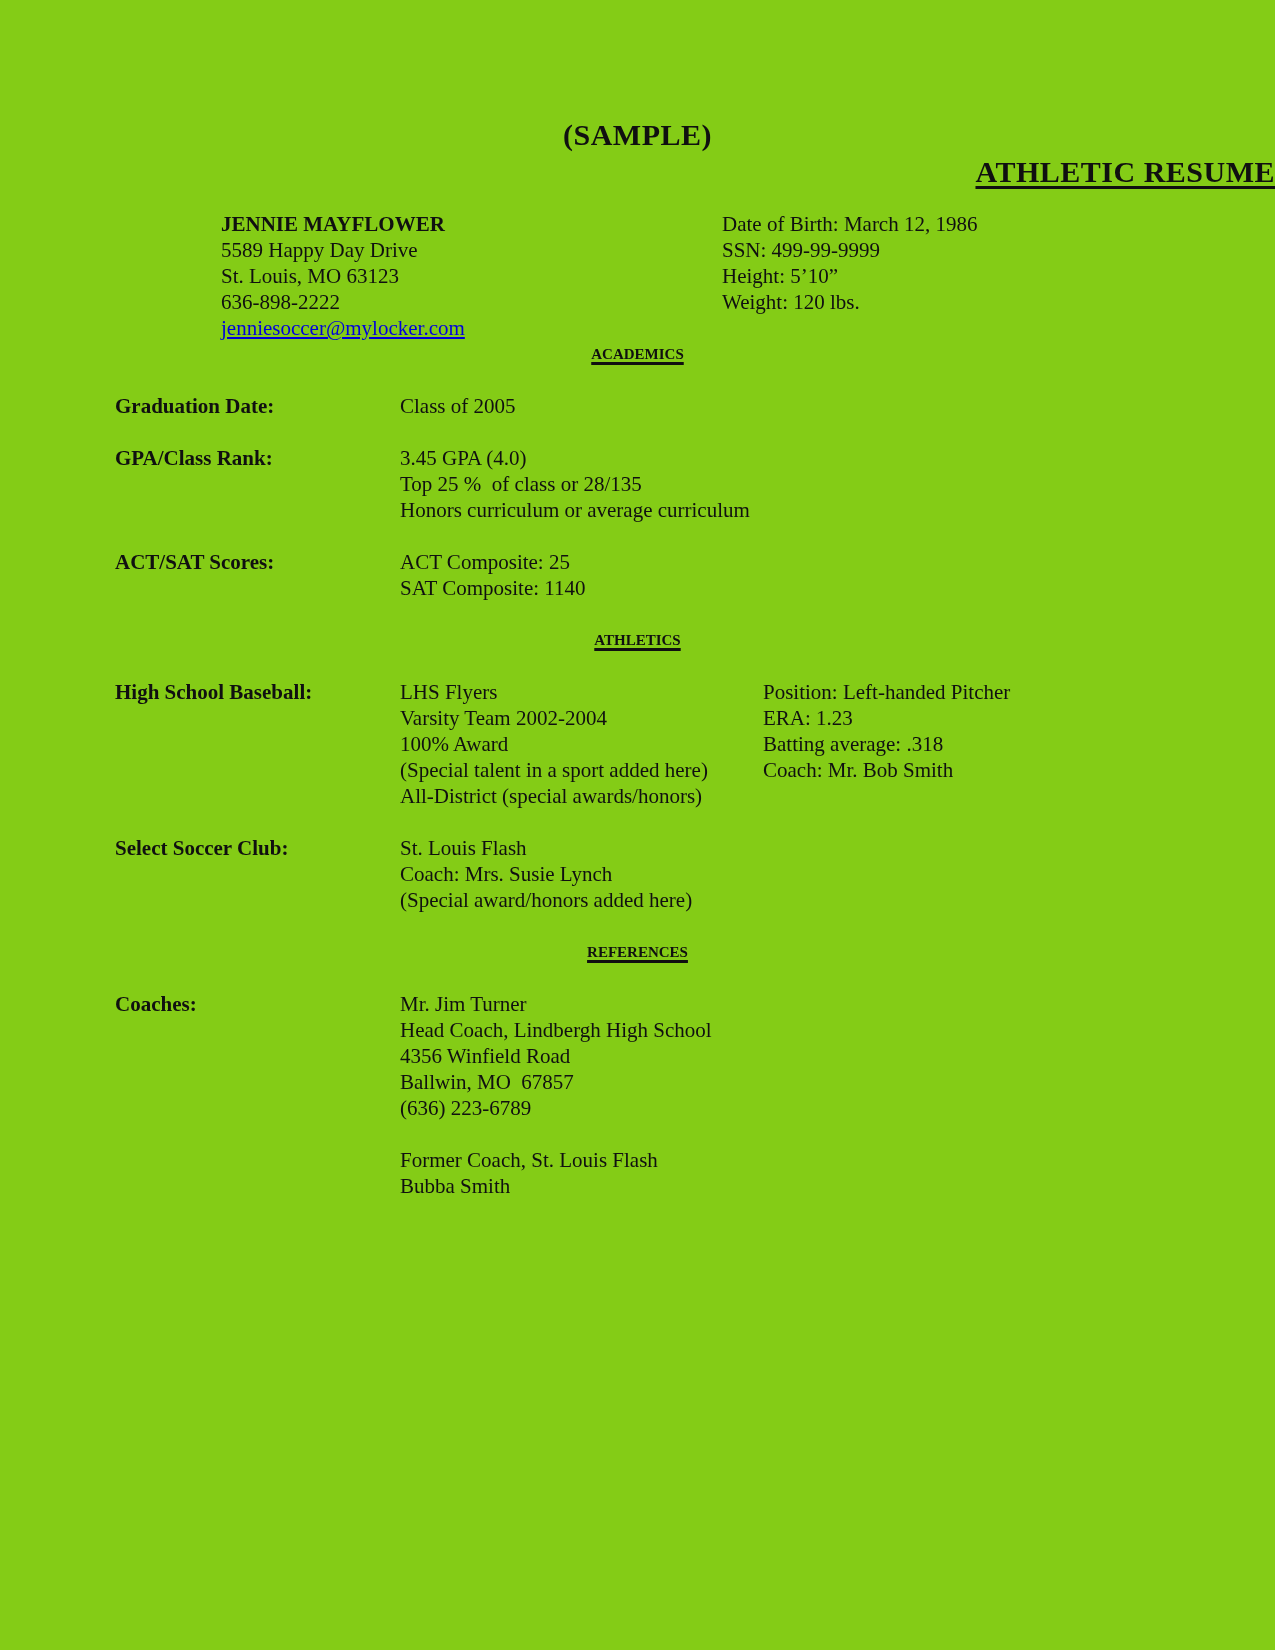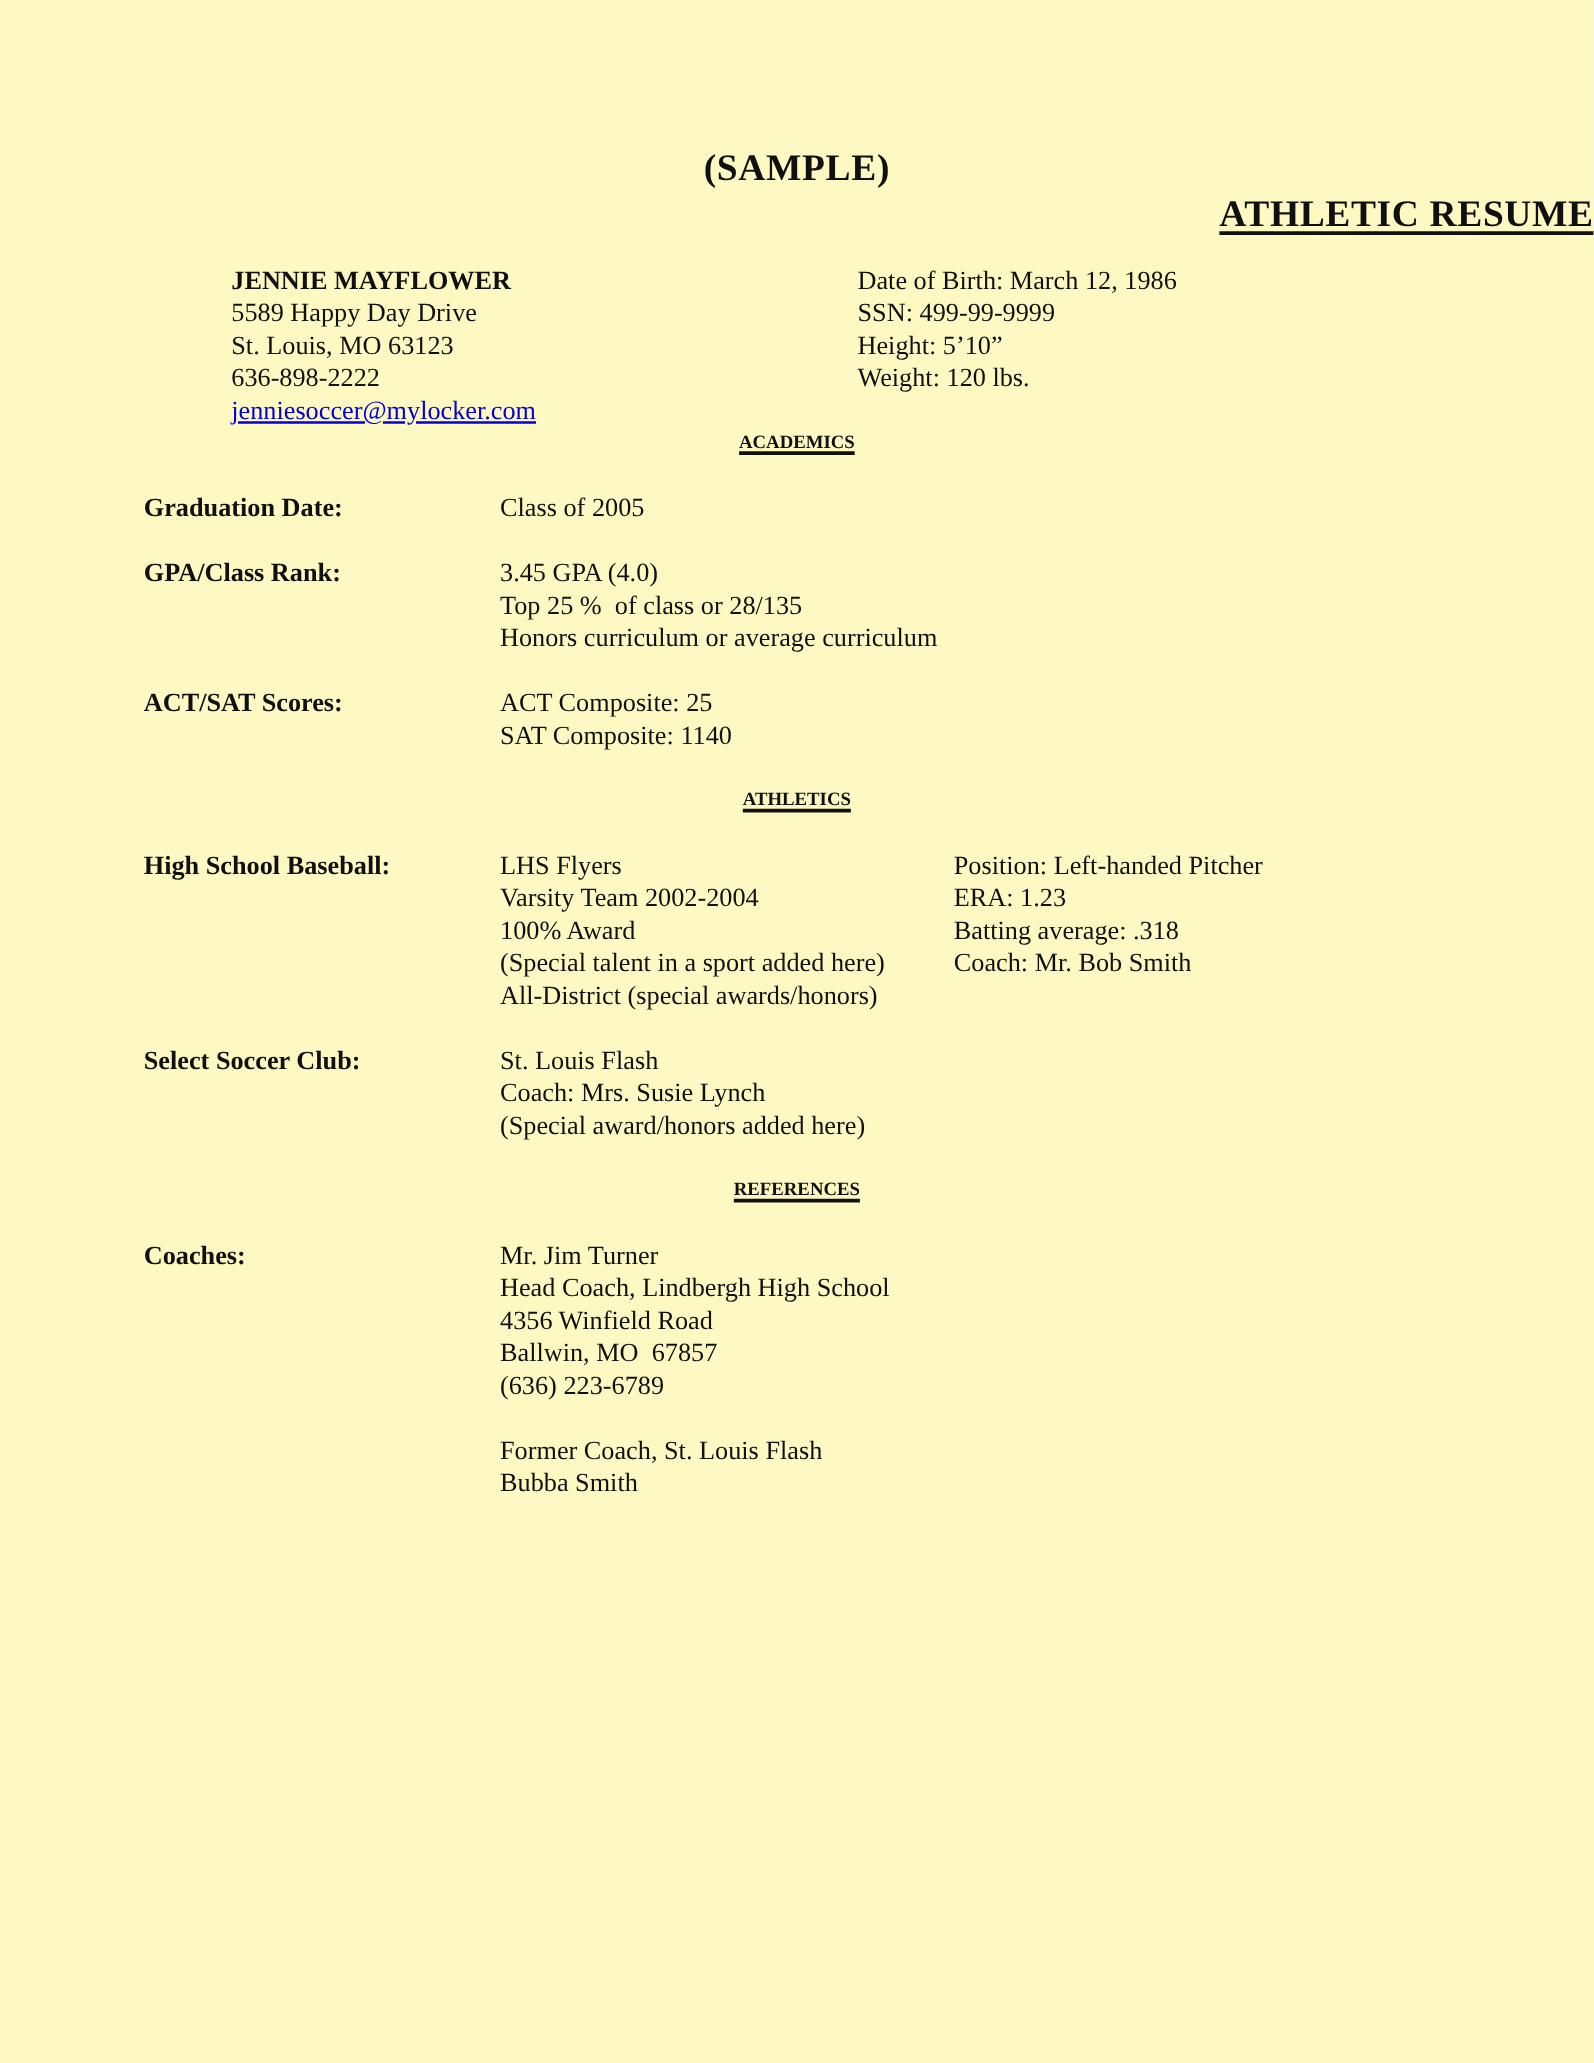--- a/index.html
+++ b/index.html
@@ -2,21 +2,21 @@
 <html><head>
 <meta charset="utf-8">
 <style>
   * { margin: 0; padding: 0; box-sizing: border-box; }
   html, body { background: #f2f2f2; }
   .page {
     position: relative;
     width: 1275px;
     height: 1650px;
     margin: 0 auto;
-    background: #fef9c3;
+    background: #84cc16;
     color: #101010;
     font-family: "Liberation Serif", serif;
     font-size: 21px;
     line-height: 26px;
     padding-top: 116px;
     overflow: hidden;
   }
   .doc-title {
     text-align: center;
     font-weight: bold;
@@ -28,20 +28,21 @@
     text-decoration: underline;
     text-decoration-thickness: 3px;
     text-underline-offset: 4px;
     text-align: right;
   }
   .contact {
     display: flex;
     margin-top: 21px;
     padding-left: 185px;
     padding-right: 60px;
+    margin-left: 36px;
   }
   .contact-left { width: 501px; }
   .contact-right { flex: 1; }
   .contact-name { font-weight: bold; }
   .line { min-height: 26px; white-space: pre-wrap; }
   .email-line a {
     color: #0000dd;
     text-decoration: underline;
   }
   .section-header {

